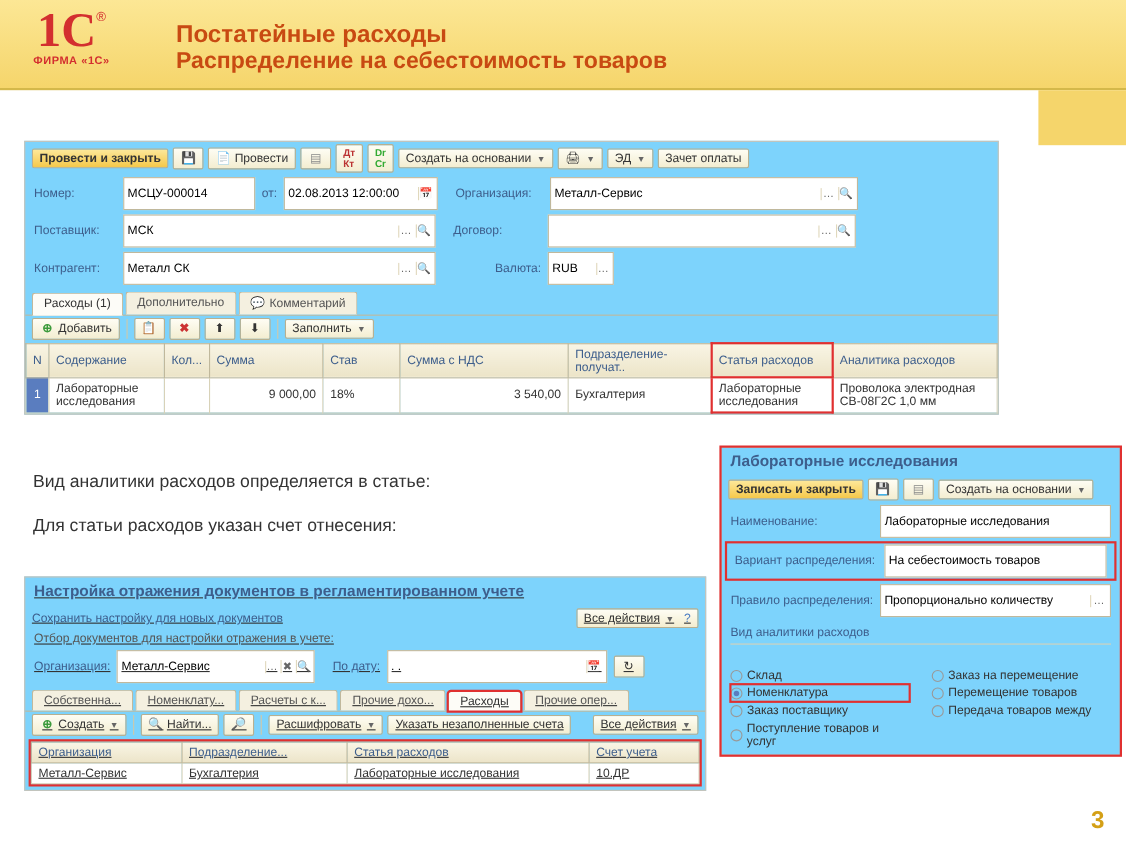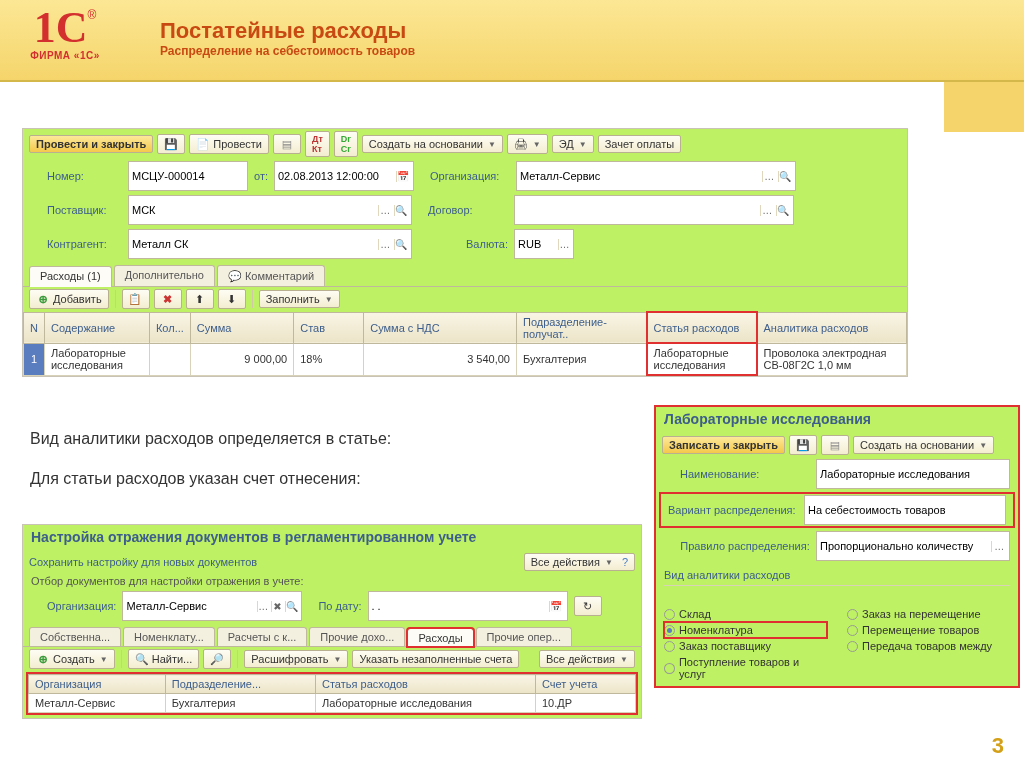--- a/index.html
+++ b/index.html
@@ -4,39 +4,39 @@
 <style>
   * { box-sizing: border-box; margin: 0; padding: 0; }
   body { font-family: Arial, sans-serif; font-size: 11px; background: #fff; width: 1024px; height: 767px; position: relative; color: #333; }
   .header-band { position: absolute; top: 0; left: 0; right: 0; height: 82px; background: linear-gradient(#fce795, #f5d56b); border-bottom: 2px solid #d4b84a; }
   .logo { position: absolute; top: 8px; left: 15px; width: 100px; text-align: center; }
   .logo-ic { font-size: 44px; font-weight: bold; color: #d32f2f; font-family: Georgia, serif; line-height: 0.9; }
   .logo-reg { font-size: 12px; color: #d32f2f; vertical-align: top; }
   .logo-sub { font-size: 10px; font-weight: bold; color: #d32f2f; letter-spacing: 0.5px; margin-top: 2px; }
   .title-block { position: absolute; top: 18px; left: 160px; }
   .title-main { font-size: 22px; font-weight: bold; color: #c84a12; }
-  .title-sub { font-size: 12px; font-weight: bold; color: #c84a12; }
+  .title-sub { font-size: 21px; font-weight: bold; color: #c84a12; }
   .side-band { position: absolute; top: 82px; right: 0; width: 80px; height: 50px; background: #f5d56b; }
   .pagenum { position: absolute; bottom: 8px; right: 20px; font-size: 22px; font-weight: bold; color: #d4a017; }
 
-  .panel { position: absolute; border: 1px solid #c9c3b6; background: #bef264; }
+  .panel { position: absolute; border: 1px solid #c9c3b6; background: #7dd3fc; }
   .panel-title { font-size: 14px; font-weight: bold; color: #3d5e8c; padding: 4px 8px 6px 8px; }
   .toolbar { display: flex; align-items: center; gap: 4px; padding: 2px 6px; flex-wrap: wrap; }
   .btn { display: inline-flex; align-items: center; gap: 3px; padding: 2px 6px; border: 1px solid #b8b090; border-radius: 2px; background: linear-gradient(#fefdf4, #f3edd0); cursor: pointer; font-size: 11px; }
   .btn.primary { background: linear-gradient(#fde89a, #f5c84a); font-weight: bold; }
   .btn .drop { font-size: 8px; color: #666; margin-left: 2px; }
   .icon { display: inline-block; width: 14px; height: 14px; line-height: 14px; text-align: center; font-size: 11px; }
   .ic-save { color: #4a7cc2; }
   .ic-doc { color: #8a8a8a; }
   .ic-plus { color: #3b9a3b; font-weight: bold; }
   .ic-x { color: #c33; font-weight: bold; }
   .ic-mag { color: #666; }
   .sep { width: 1px; height: 18px; background: #d0c8a8; margin: 0 2px; }
 
-  .form-row { display: flex; align-items: center; padding: 2px 8px; gap: 6px; margin-left: 16px; }
+  .form-row { display: flex; align-items: center; padding: 2px 8px; gap: 6px; }
   .form-label { color: #3d5e8c; min-width: 75px; }
   .form-field { display: inline-flex; align-items: center; border: 1px solid #c0b89c; background: #fff; height: 18px; padding: 14px 3px; }
   .form-field input { border: none; outline: none; font-size: 11px; background: transparent; width: 100%; }
   .field-btn { width: 16px; text-align: center; color: #666; border-left: 1px solid #e0d8bc; margin-left: 2px; cursor: pointer; font-size: 10px; }
 
   .tabs { display: flex; border-bottom: 1px solid #c0b89c; padding: 0 6px; margin-top: 4px; }
   .tab { padding: 3px 10px; border: 1px solid #c0b89c; border-bottom: none; background: #f4f0e0; margin-right: 2px; border-radius: 3px 3px 0 0; cursor: pointer; font-size: 11px; color: #555; }
   .tab.active { background: #fdfcf7; color: #333; position: relative; top: 1px; }
 
   table.grid { border-collapse: collapse; width: 100%; font-size: 11px; }
@@ -51,21 +51,21 @@
 
   .radio-row { display: flex; align-items: center; gap: 4px; padding: 2px 0; cursor: pointer; }
   .radio-dot { width: 11px; height: 11px; border: 1px solid #999; border-radius: 50%; display: inline-flex; align-items: center; justify-content: center; }
   .radio-dot.sel::after { content: ''; width: 5px; height: 5px; background: #5a7dbf; border-radius: 50%; }
   .fieldset-label { color: #3d5e8c; font-size: 11px; padding: 2px 0 4px 0; border-bottom: 1px solid #d8d2b8; margin-bottom: 20px; }
 
   
   #panel1 { top: 106px; left: 22px; width: 886px; height: 26px; border: none; background: transparent; }
   #panel1-box { top: 128px; left: 22px; width: 886px; }
   #panel2 { top: 406px; left: 655px; width: 364px; }
-  #panel3 { top: 524px; left: 22px; width: 620px; }
+  #panel3 { top: 524px; left: 22px; width: 620px; text-decoration: underline; }
 </style>
 </head>
 <body>
 
 <div class="header-band"></div>
 <div class="side-band"></div>
 <div class="logo">
   <div><span class="logo-ic">1C</span><span class="logo-reg">®</span></div>
   <div class="logo-sub">ФИРМА «1С»</div>
 </div>

